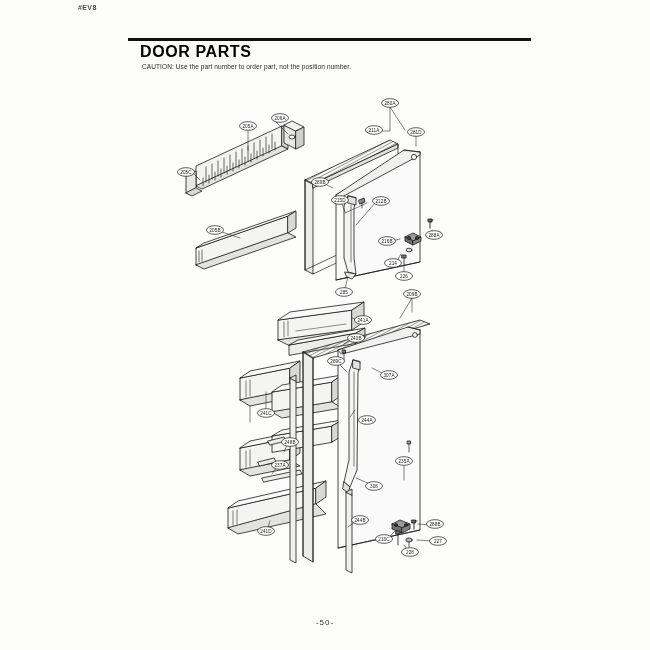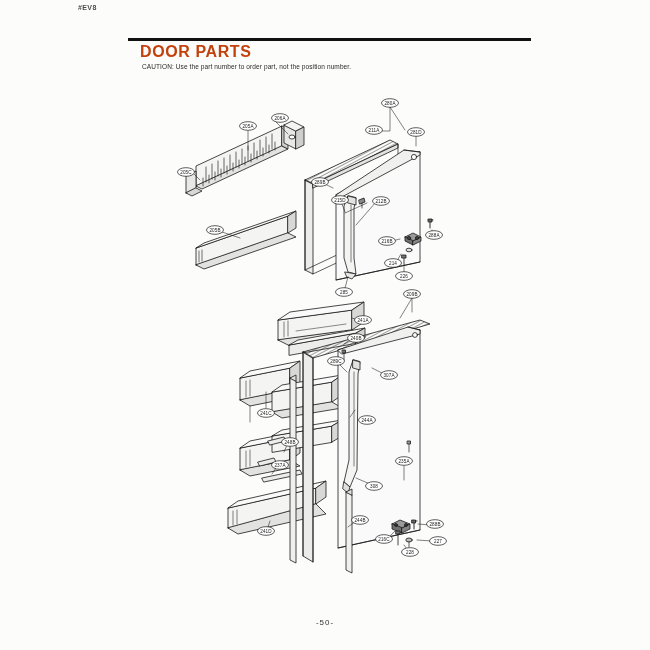--- a/index.html
+++ b/index.html
@@ -38,21 +38,21 @@
     height: 3px;
     background: #111;
   }
   #page-title {
     position: absolute;
     left: 140px;
     top: 43px;
     font-size: 16px;
     font-weight: bold;
     letter-spacing: 0.6px;
-    color: #c2410c;
+    color: #000000;
   }
   #caution {
     position: absolute;
     left: 142px;
     top: 63px;
     font-size: 6.5px;
     letter-spacing: 0.1px;
     color: #2a2a2a;
   }
   #page-number {

